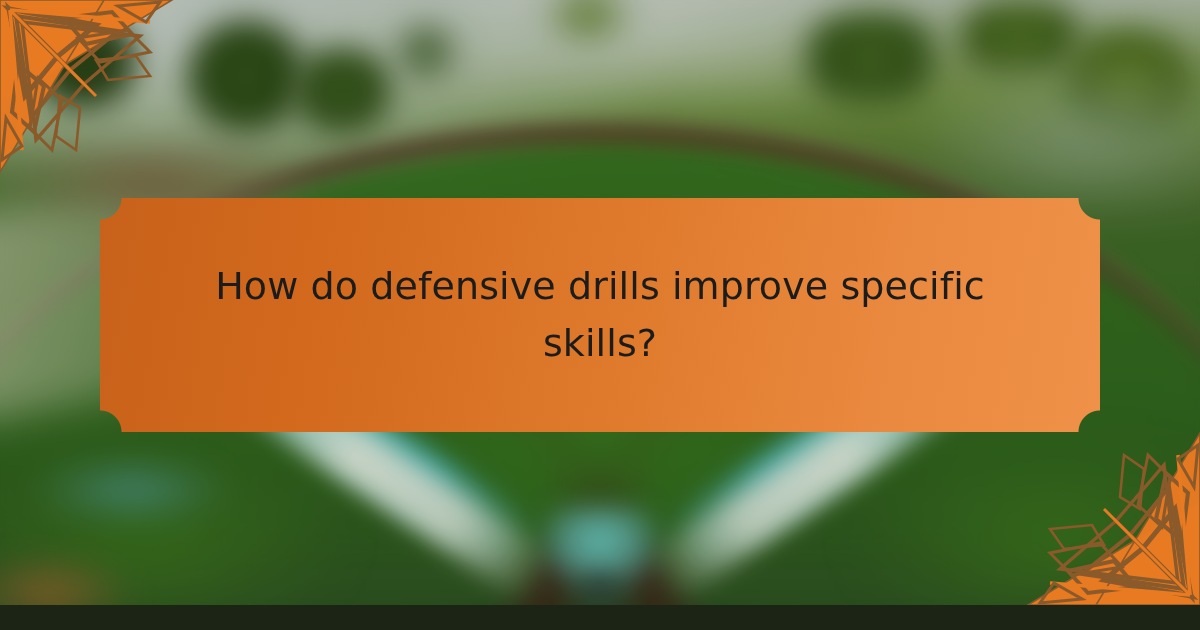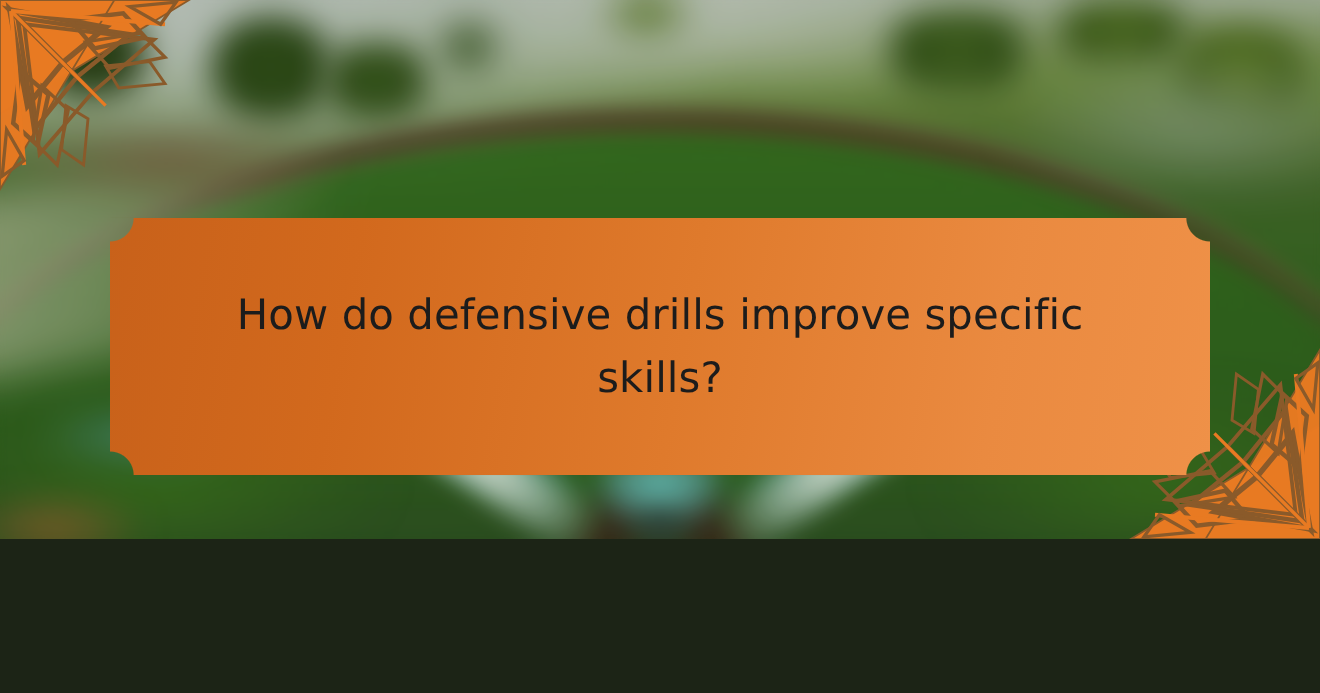--- a/index.html
+++ b/index.html
@@ -4,21 +4,21 @@
 <style>
   html, body {
     margin: 0;
     padding: 0;
     background: #1c2416;
   }
 
   #stage {
     position: relative;
     width: 1200px;
-    height: 490px;
+    height: 605px;
     overflow: hidden;
     font-family: "DejaVu Sans", sans-serif;
   }
 
   
   .photo {
     position: absolute;
     inset: 0;
     overflow: hidden;
   }

